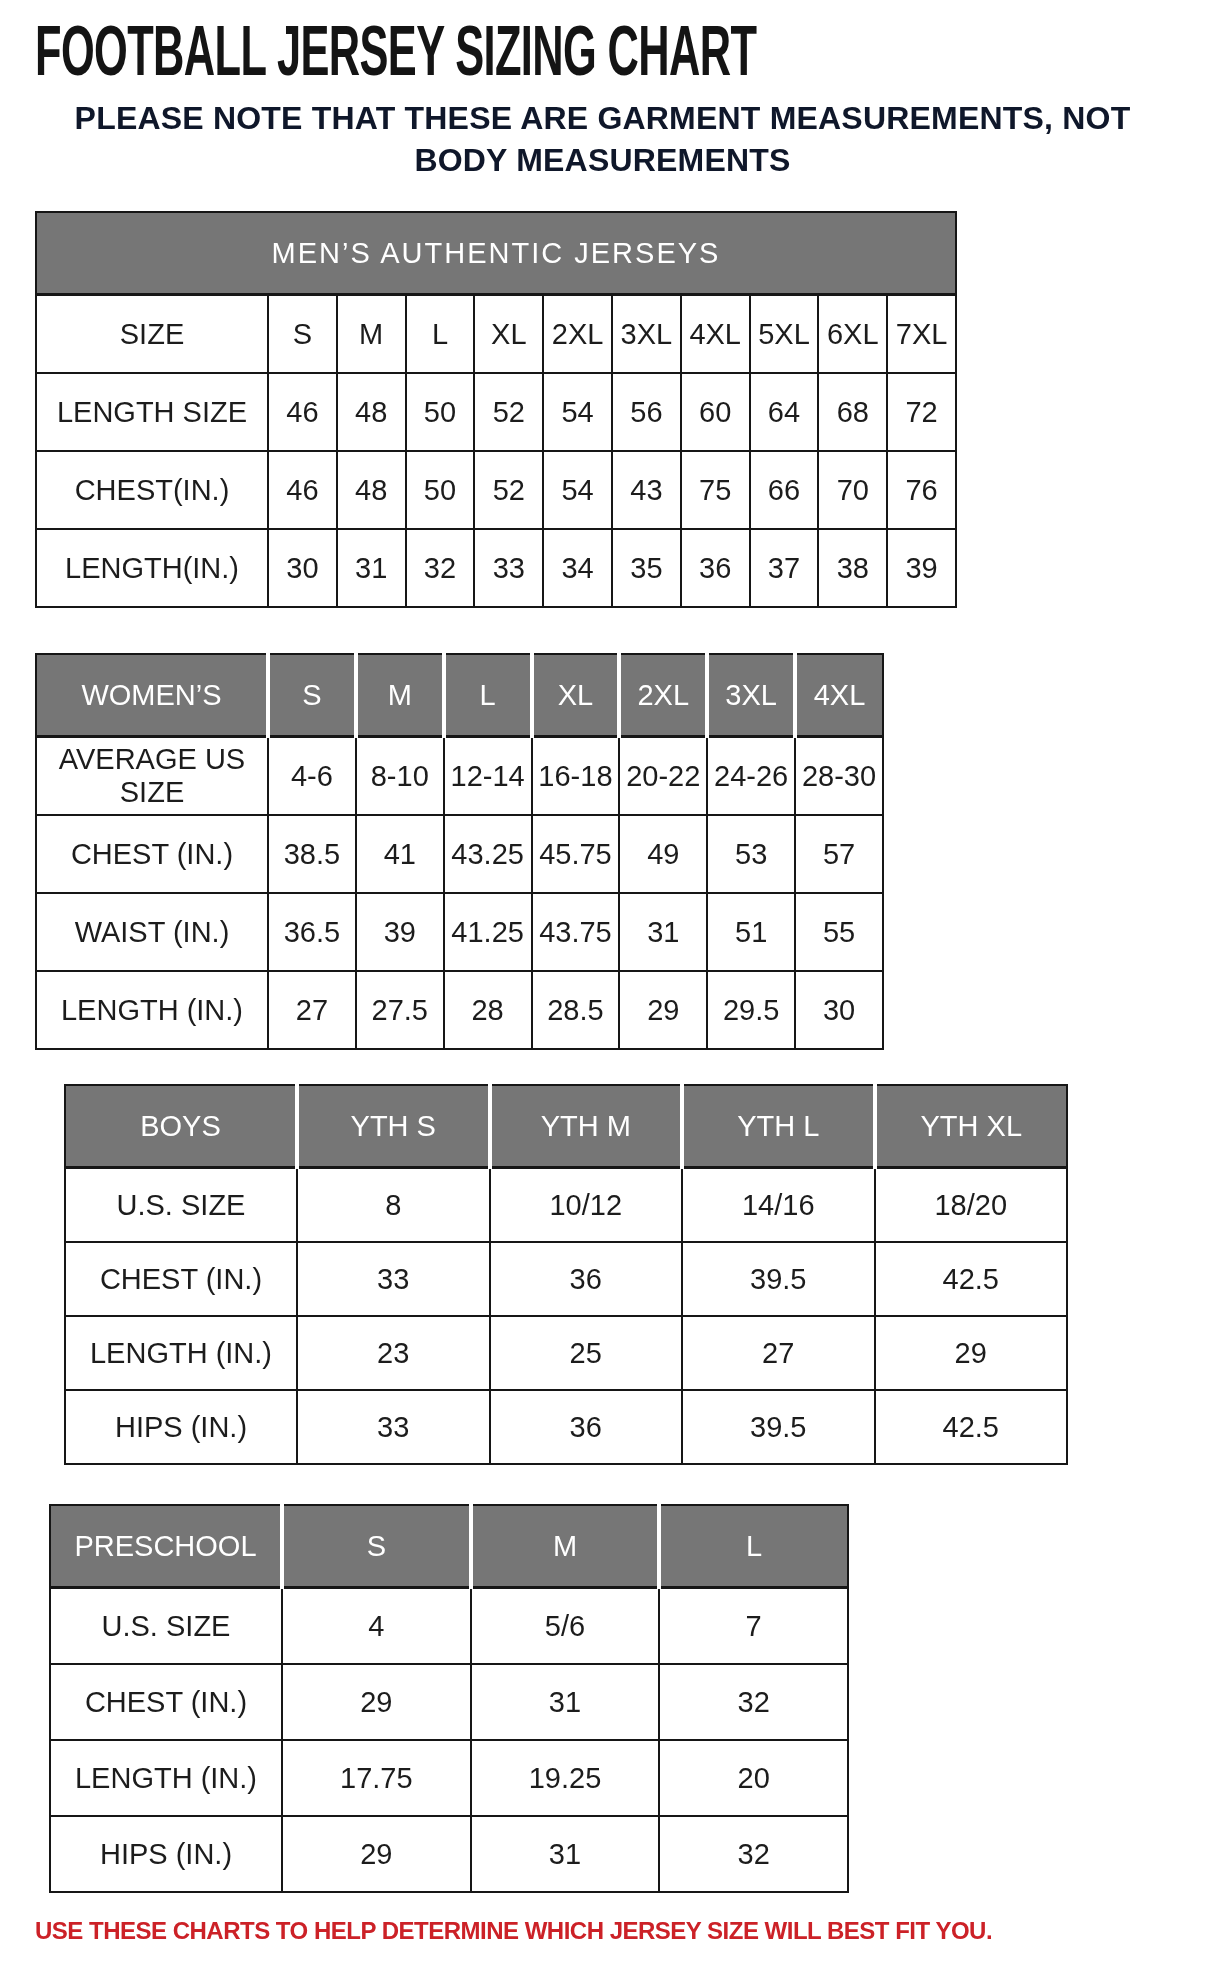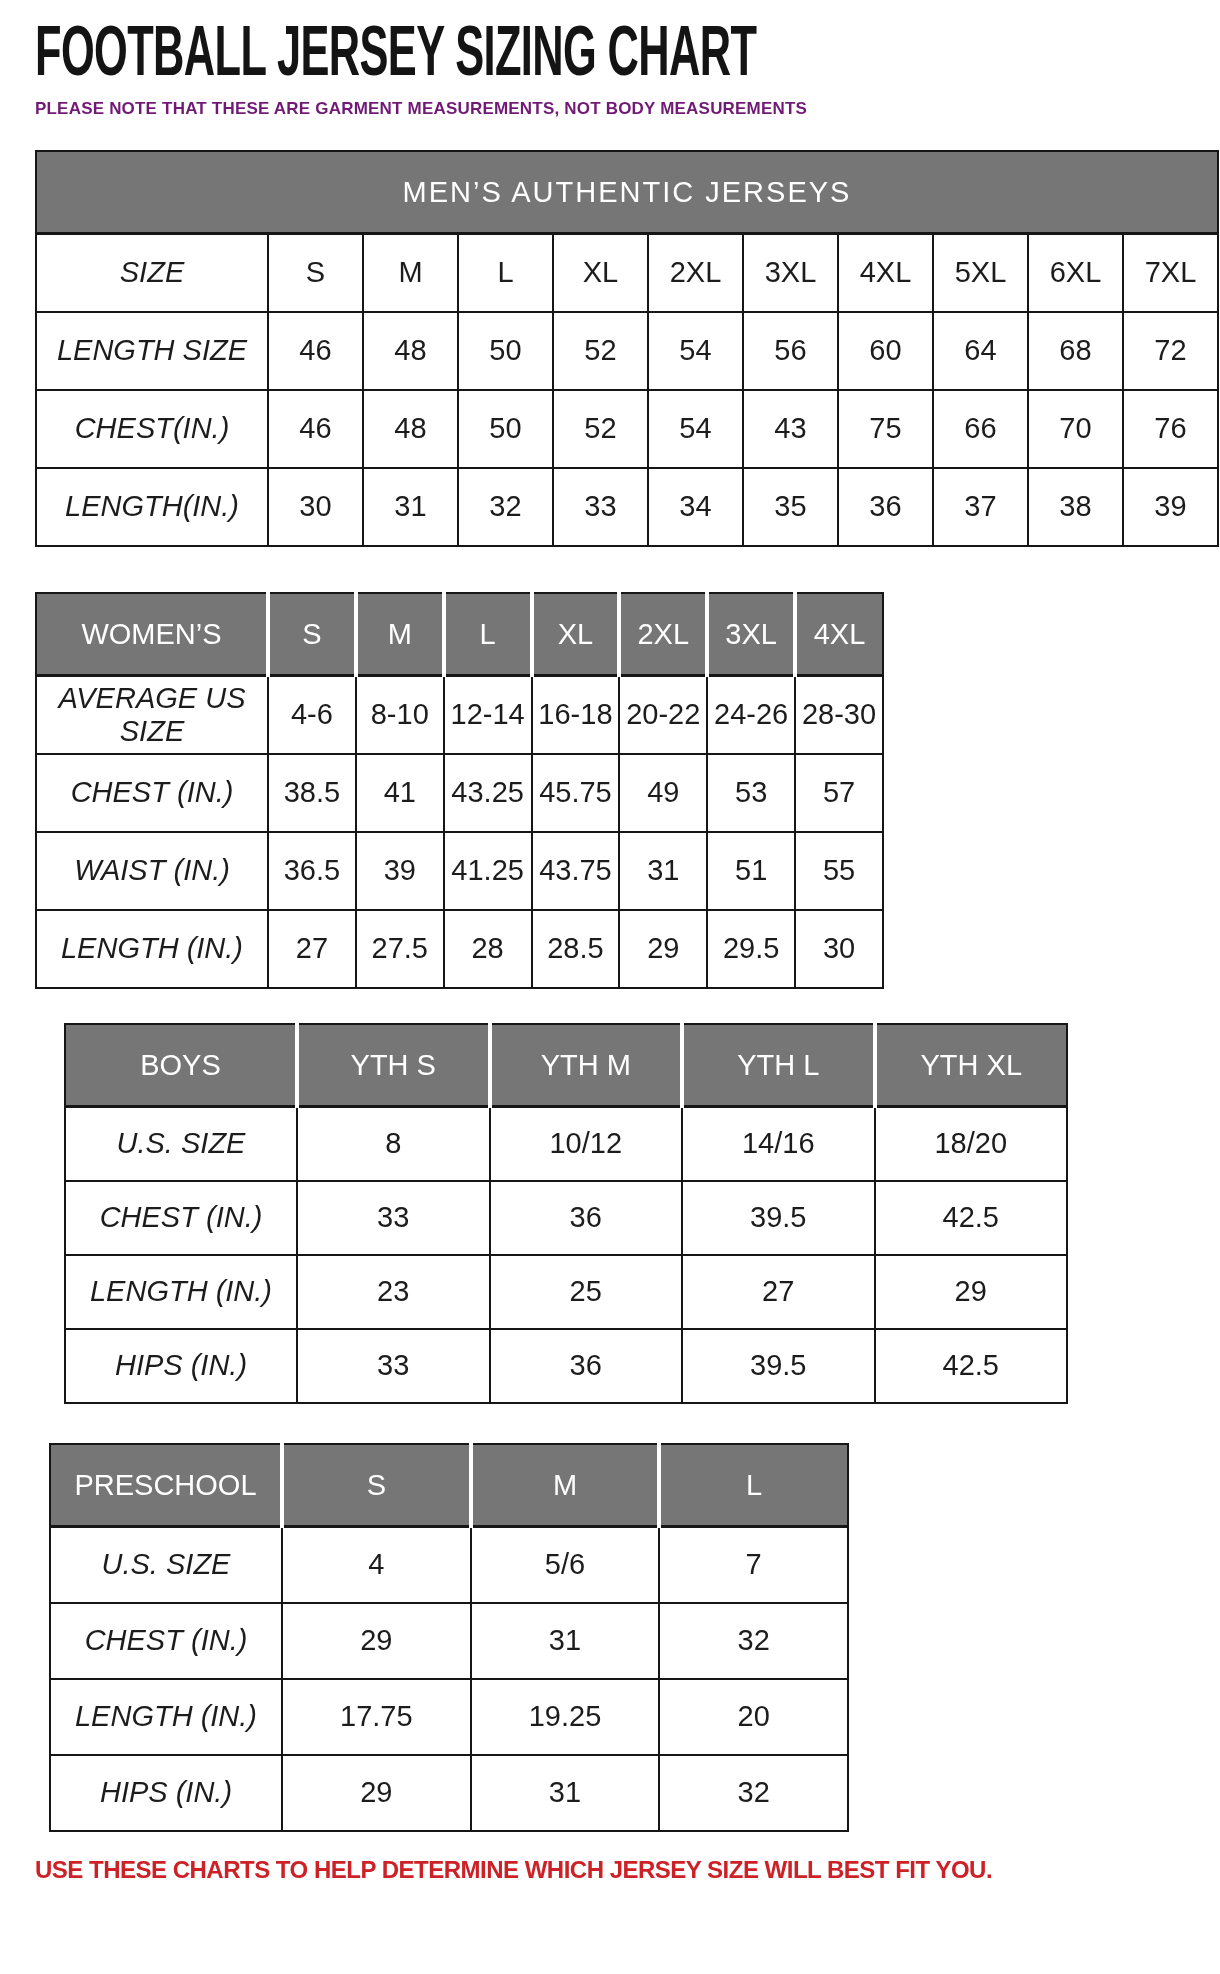--- a/index.html
+++ b/index.html
@@ -11,40 +11,40 @@
     font-family:"Liberation Sans",sans-serif;
     font-weight:bold;font-size:70px;line-height:1.0;
     color:#141414;letter-spacing:-1px;
     width:1400px;
     transform:scaleX(0.62);transform-origin:left top;
     white-space:nowrap;
   }
   .note{
     margin:12px 0 0 0;
     max-width:1135px;
-    font-size:17px;line-height:1.3;font-weight:bold;
-    color:#701a75;letter-spacing:0.2px;
+    font-size:32px;line-height:1.3;font-weight:bold;
+    color:#0f172a;letter-spacing:0.2px;text-align:center;
   }
   .footer{
     margin:24px 0 0 0;
     font-size:24px;font-weight:bold;letter-spacing:-0.5px;
     color:#cc2127;white-space:nowrap;
   }
 
   .tblock{margin-top:30px;}
   .tblock.womens{margin-top:45px;}
   .tblock.boys{margin-top:34px;padding-left:29px;}
   .tblock.preschool{margin-top:39px;padding-left:14px;}
 
   table.sz{
     border-collapse:collapse;table-layout:fixed;
     border:2px solid #161616;
     font-family:"Liberation Sans",sans-serif;
   }
-  .mens table.sz{width:1184px;}
+  .mens table.sz{width:922px;}
   .womens table.sz{width:849px;}
   .boys table.sz{width:1004px;}
   .preschool table.sz{width:800px;}
   col.c0{width:232px;}
 
   table.sz thead th{
     background:#767676;color:#ffffff;
     font-weight:normal;font-size:29px;
     border:none;border-bottom:3px solid #161616;
     height:80px;padding:0 4px;text-align:center;vertical-align:middle;
@@ -56,21 +56,21 @@
   th.banner{font-size:32px;letter-spacing:2px;}
 
   table.sz td{
     border:2px solid #161616;
     height:76px;padding:0 4px;
     text-align:center;vertical-align:middle;
     font-size:29px;color:#1c1c1c;line-height:1.15;
   }
   .boys table.sz td{height:72px;}
   .preschool table.sz td{height:74px;}
-  td.rlabel{font-size:27px;font-style:italic;}
+  td.rlabel{font-size:27px;}
 </style>
 </head>
 <body>
 
 <div class="page">
   <h1 class="title">FOOTBALL JERSEY SIZING CHART</h1>
   <p class="note">PLEASE NOTE THAT THESE ARE GARMENT MEASUREMENTS, NOT BODY MEASUREMENTS</p>
   <div id="tables">
       <div class="tblock mens">
         <table class="sz">

